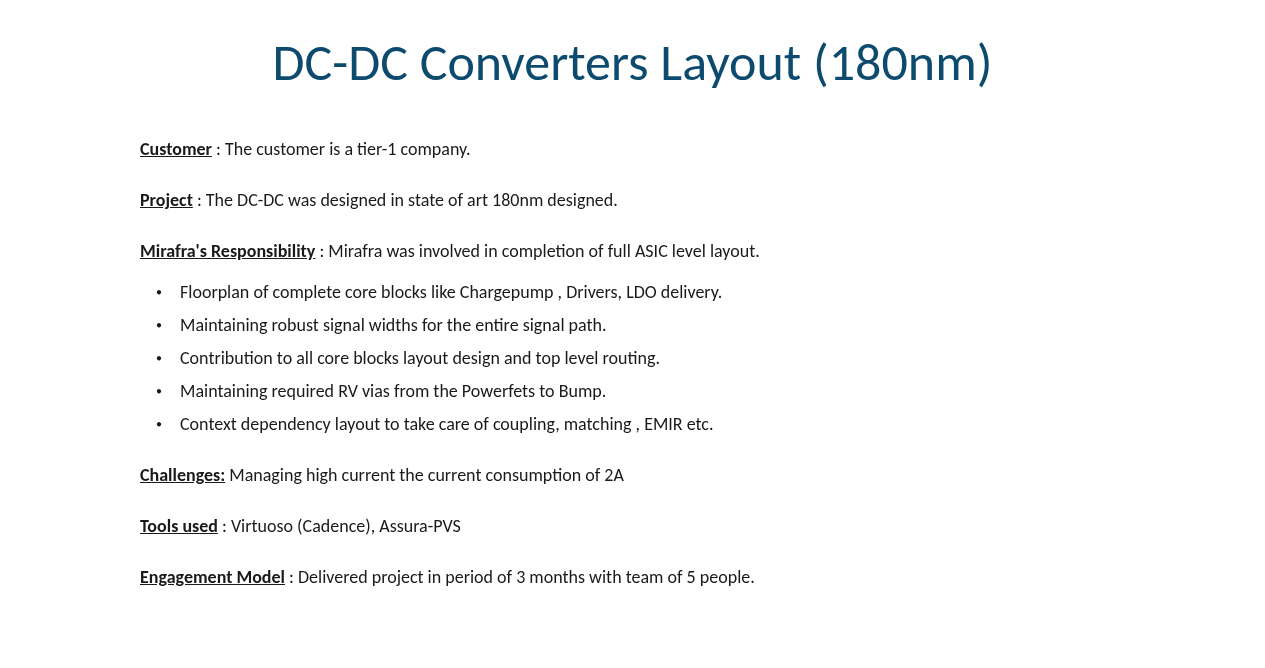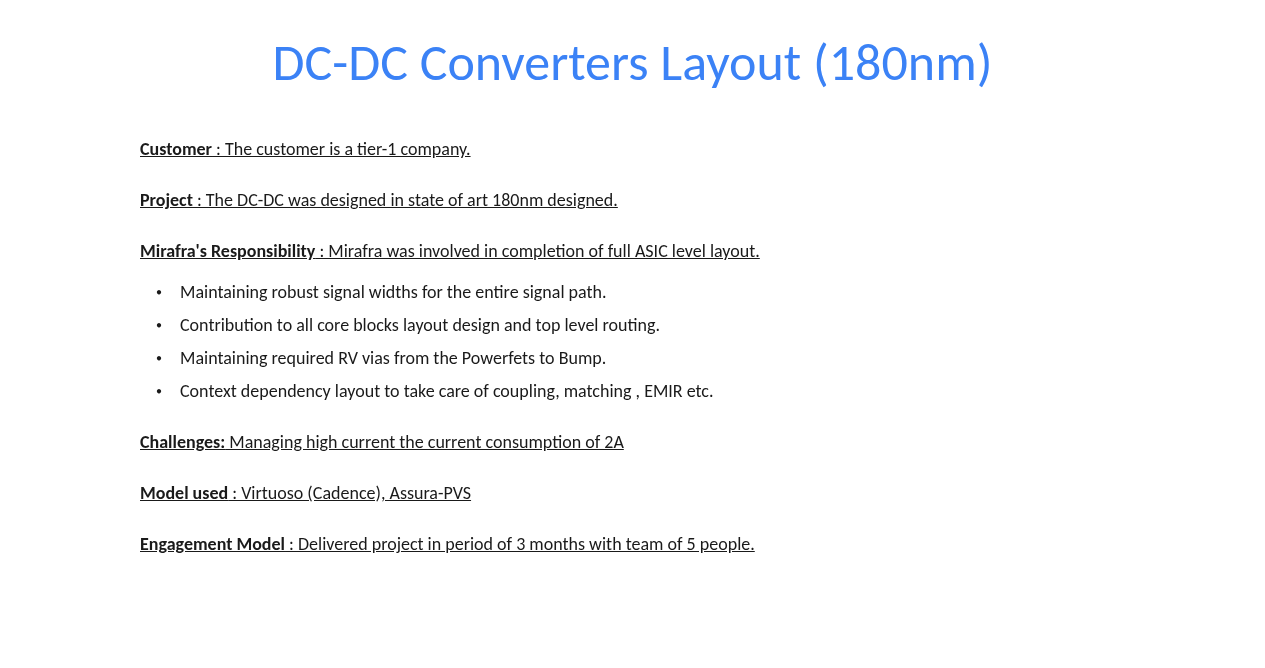--- a/index.html
+++ b/index.html
@@ -17,30 +17,29 @@
       min-height: 668px;
     }
 
     .page-container {
       padding: 30px 140px 40px 140px;
     }
 
     .page-title {
       font-size: 52px;
       font-weight: 300;
-      color: #3b82f6;
+      color: #0c4a6e;
       text-align: center;
       margin-bottom: 42px;
       font-family: 'Calibri Light', 'Calibri', Arial, sans-serif;
     }
 
     .section {
       margin-bottom: 24px;
       line-height: 1.5;
-      text-decoration: underline;
     }
 
     .label {
       font-weight: bold;
       text-decoration: underline;
     }
 
     .section-text {
       font-size: 18px;
     }
@@ -87,32 +86,33 @@
   <div class="section">
     <span class="label section-text">Project</span><span class="section-text"> : The DC-DC was designed in state of art 180nm designed.</span>
   </div>
 
   <div class="section">
     <span class="label section-text">Mirafra's Responsibility</span><span class="section-text"> : Mirafra was involved in completion of  full ASIC level layout.</span>
   </div>
 
   <div class="bullets-section">
     <ul class="bullet-list">
+      <li>Floorplan of complete core blocks like  Chargepump , Drivers, LDO delivery.</li>
       <li>Maintaining robust signal widths for the entire signal path.</li>
       <li>Contribution to all core blocks layout design and top level routing.</li>
       <li>Maintaining required RV vias from the Powerfets to Bump.</li>
       <li>Context dependency layout to take care of coupling, matching , EMIR etc.</li>
     </ul>
   </div>
 
   <div class="section">
     <span class="label section-text">Challenges:</span><span class="section-text"> Managing high current the  current consumption of 2A</span>
   </div>
 
   <div class="section">
-    <span class="label section-text">Model used</span><span class="section-text"> : Virtuoso (Cadence), Assura-PVS</span>
+    <span class="label section-text">Tools used</span><span class="section-text"> : Virtuoso (Cadence), Assura-PVS</span>
   </div>
 
   <div class="section">
     <span class="label section-text">Engagement Model</span><span class="section-text"> : Delivered project in period of 3 months with team of 5 people.</span>
   </div>
 
 </div>
 
 </body></html>

